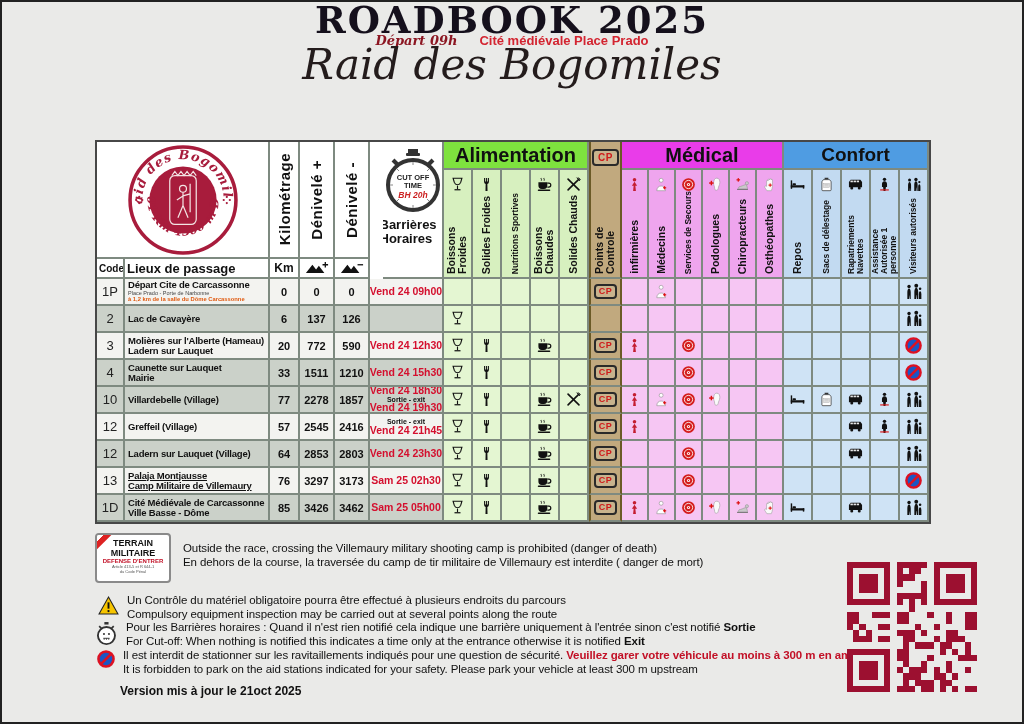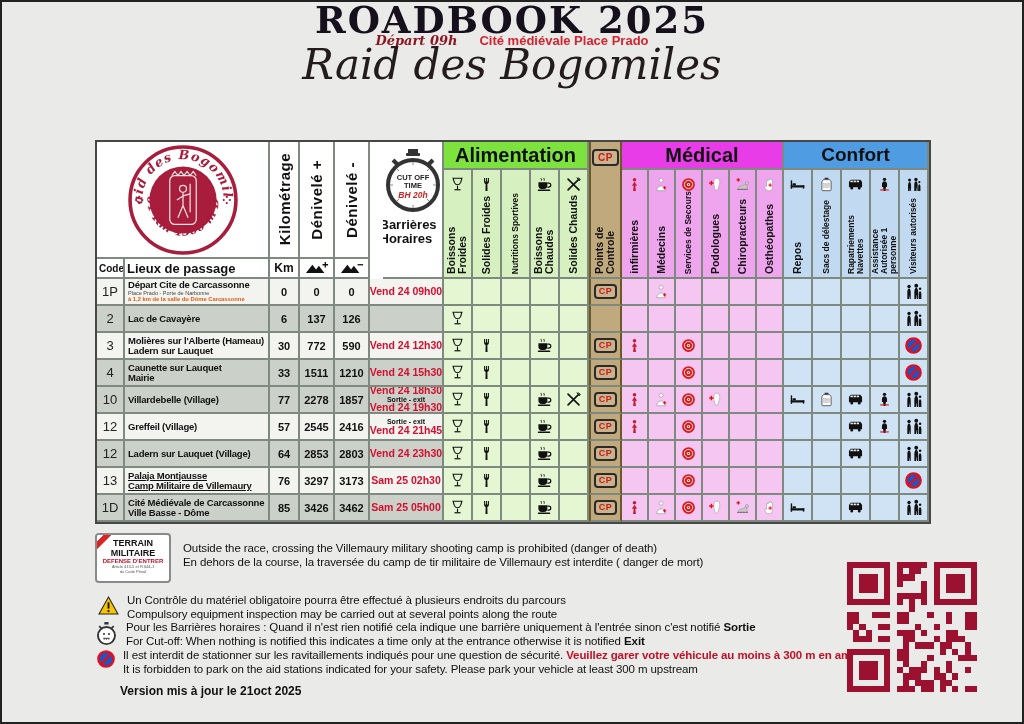--- a/index.html
+++ b/index.html
@@ -481,21 +481,21 @@
         </span>
       </div>
       <div class="cell shade-light" style="grid-area: 6 / 1 / 7 / 2;">
         <span class="codetx">3</span>
       </div>
       <div class="cell shade-light namecell" style="grid-area: 6 / 2 / 7 / 3;">
         <div class="nm">Molières sur l'Alberte (Hameau)</div>
         <div class="nm">Ladern sur Lauquet</div>
       </div>
       <div class="cell shade-light" style="grid-area: 6 / 3 / 7 / 4;">
-        <span class="num">30</span>
+        <span class="num">20</span>
       </div>
       <div class="cell shade-light" style="grid-area: 6 / 4 / 7 / 5;">
         <span class="num">772</span>
       </div>
       <div class="cell shade-light" style="grid-area: 6 / 5 / 7 / 6;">
         <span class="num">590</span>
       </div>
       <div class="cell shade-light bcell" style="grid-area: 6 / 6 / 7 / 7;">
         <div class="b-red">Vend 24 12h30</div>
       </div>

